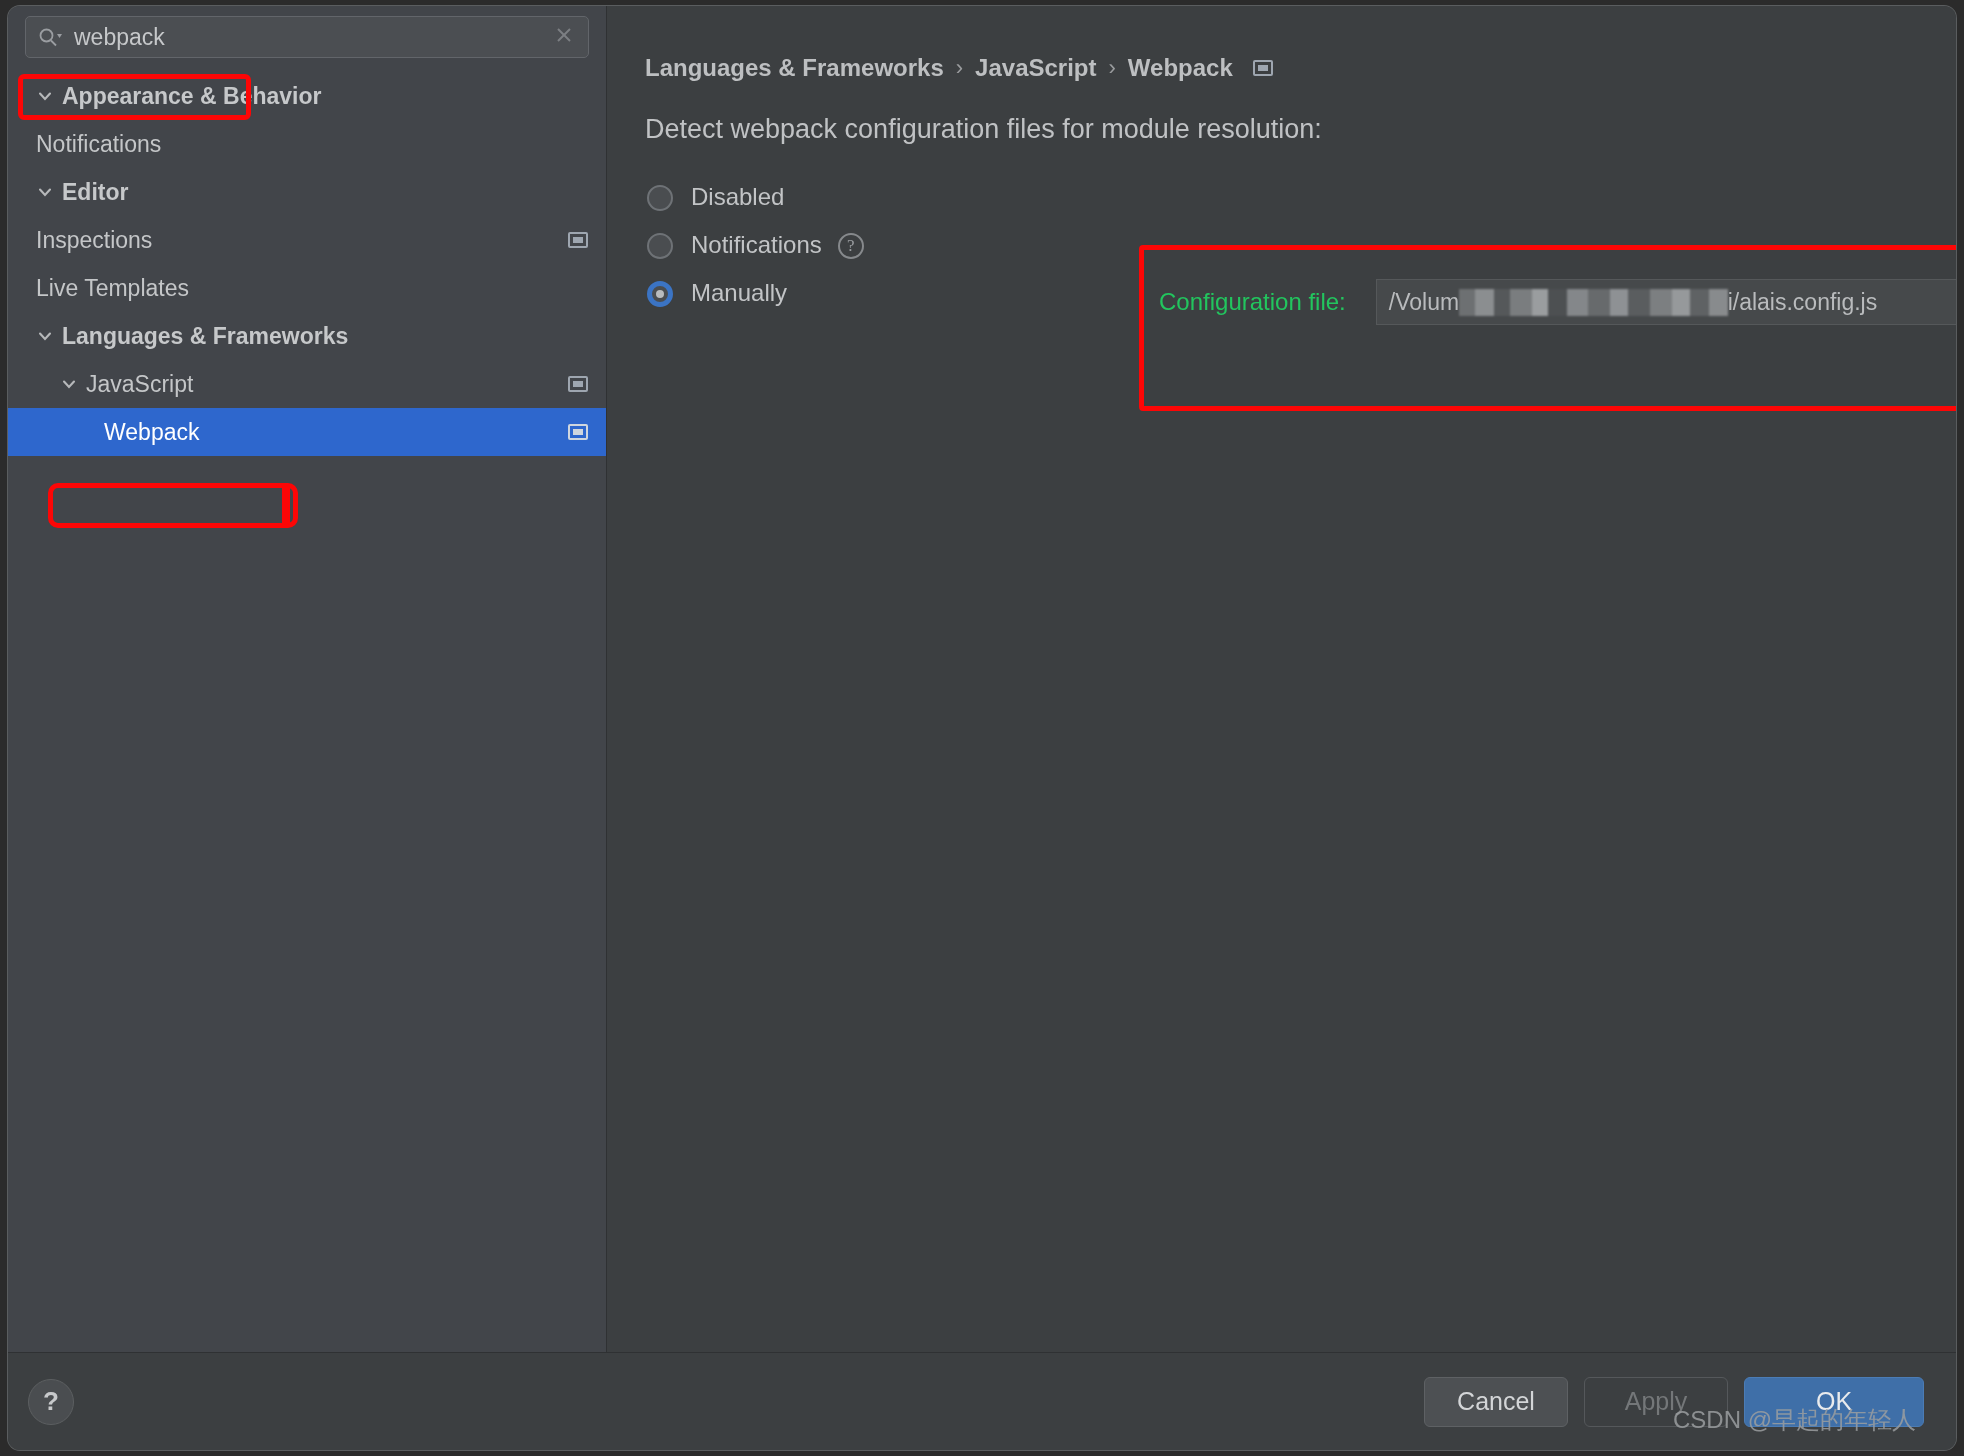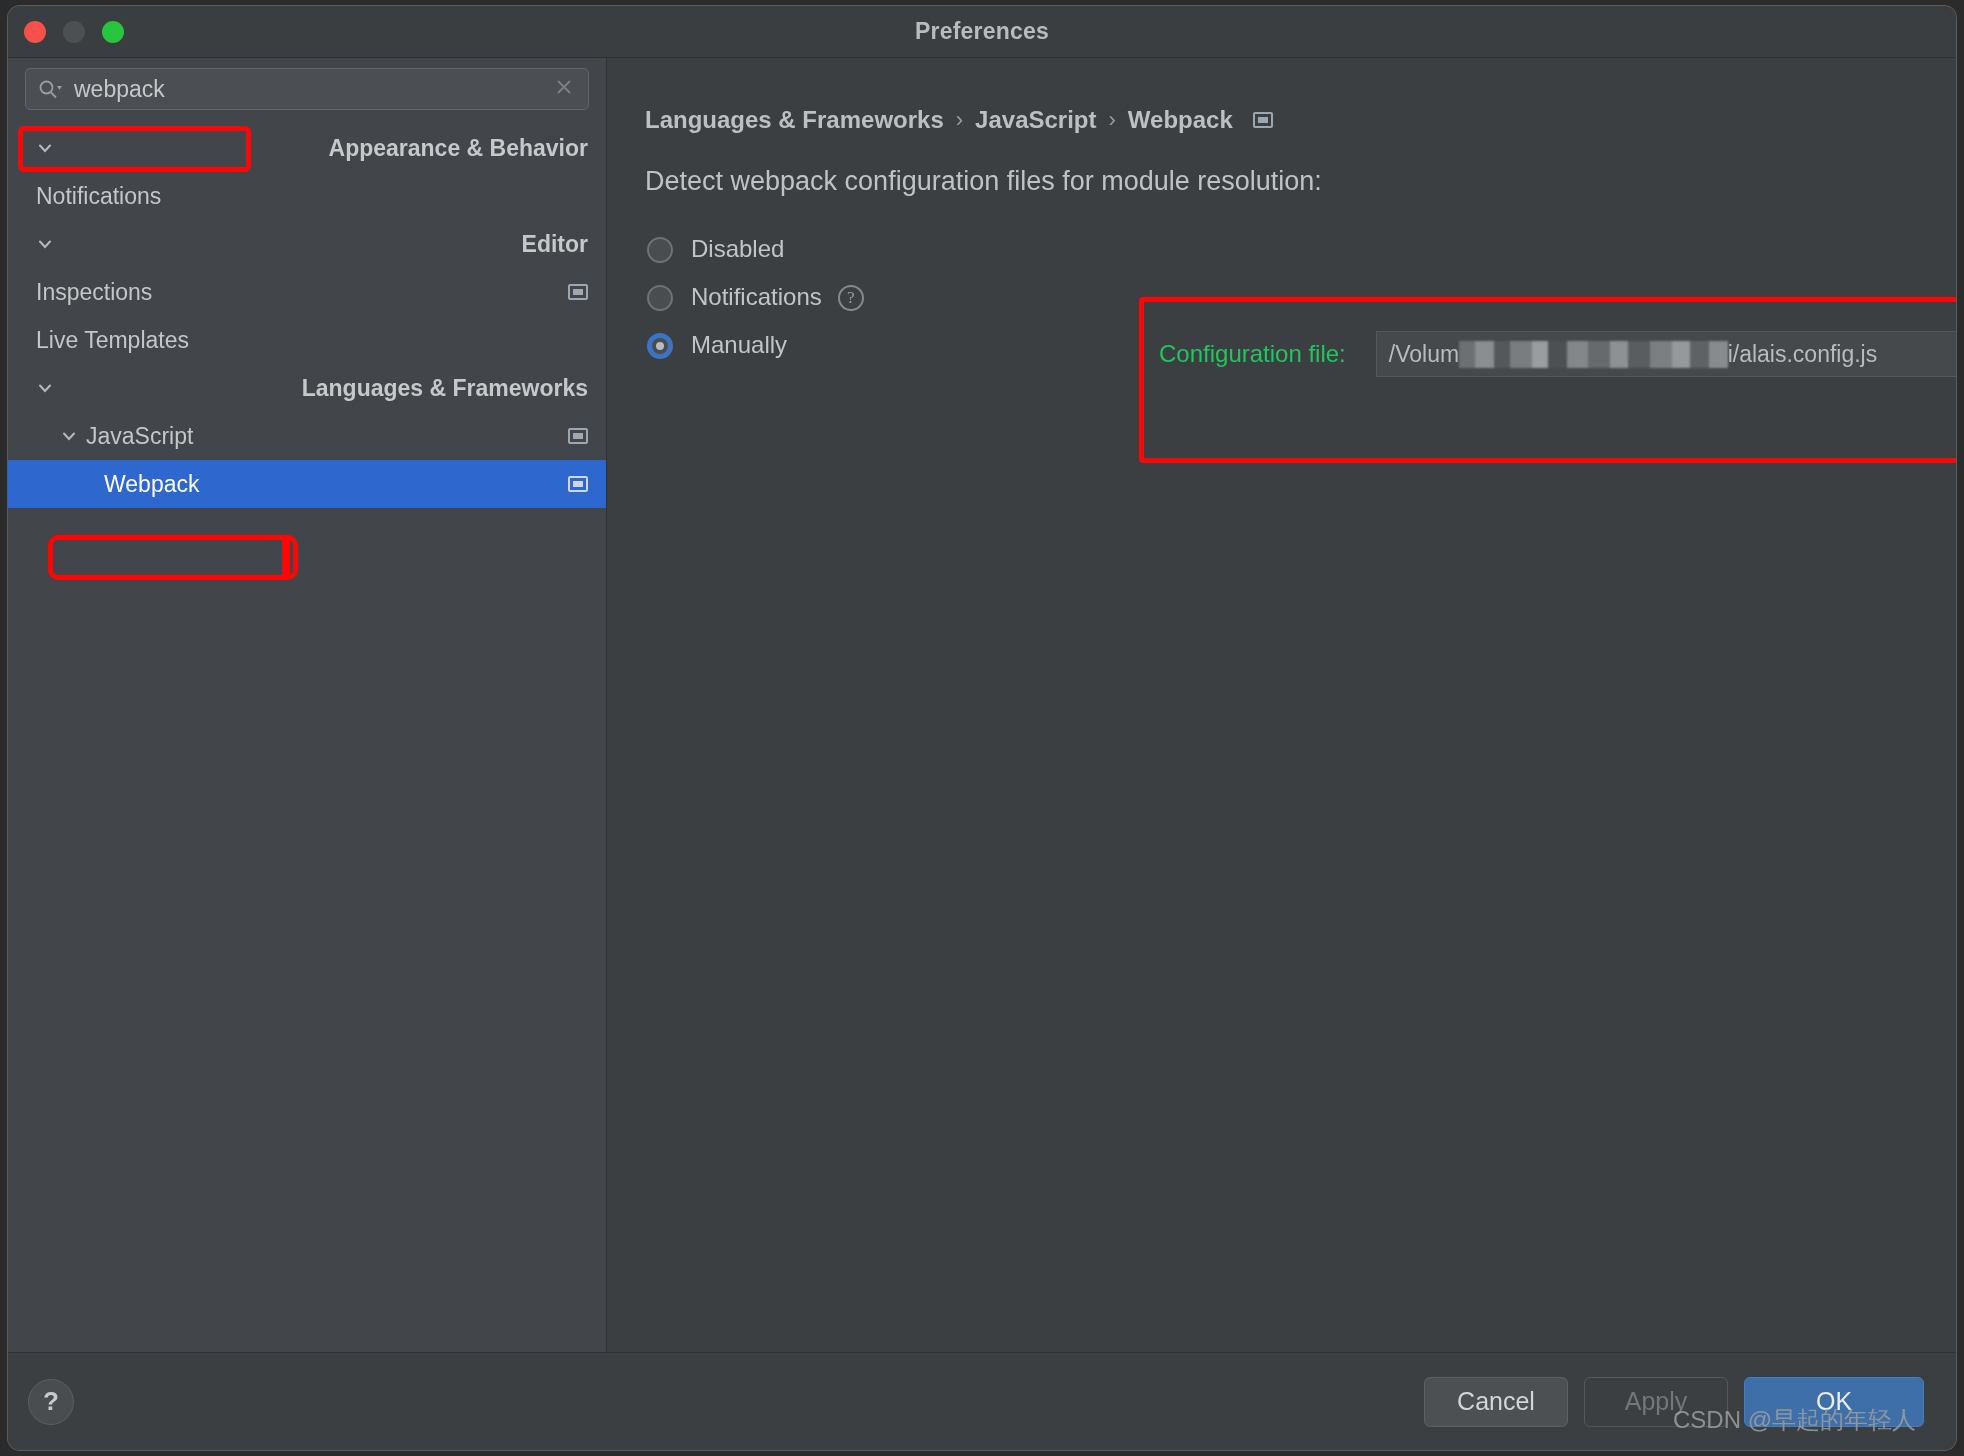--- a/index.html
+++ b/index.html
@@ -109,21 +109,21 @@
   }
   .tree-row.selected { background: #2e67cd; color: #ffffff; }
   .tree-row .twisty {
     flex: 0 0 auto;
     width: 22px; height: 22px;
     display: flex; align-items: center; justify-content: center;
     color: #b6b8ba;
     margin-right: 6px;
   }
   .tree-row .label { flex: 1 1 auto; white-space: nowrap; }
-  .tree-row.group .label { font-weight: bold; color: #c6c8ca; text-align: right; }
+  .tree-row.group .label { font-weight: bold; color: #c6c8ca; }
   .lvl1 { padding-left: 26px; }
   .lvl2 { padding-left: 28px; }
   .lvl3 { padding-left: 64px; }
   .mark-ico {
     flex: 0 0 auto;
     width: 20px; height: 16px;
     border: 2px solid #9ea6b0;
     border-radius: 2px;
     position: relative;
   }
@@ -310,28 +310,20 @@
     font-size: 24px;
     white-space: nowrap;
     opacity: .85;
   }
 </style>
 </head>
 <body>
 
 <div class="window">
 
-  <div class="titlebar">
-    <div class="traffic">
-      <div class="light close"></div>
-      <div class="light min"></div>
-      <div class="light max"></div>
-    </div>
-    <div class="title-text">Preferences</div>
-  </div>
 
   <div class="body-split">
 
     <div class="sidebar">
 
       <div class="search-wrap">
         <div class="search-box">
           <span class="search-ico">
             <svg width="24" height="20" viewBox="0 0 24 20">
               <circle cx="8.5" cy="8.5" r="6" fill="none" stroke="#9a9da1" stroke-width="1.8"></circle>

